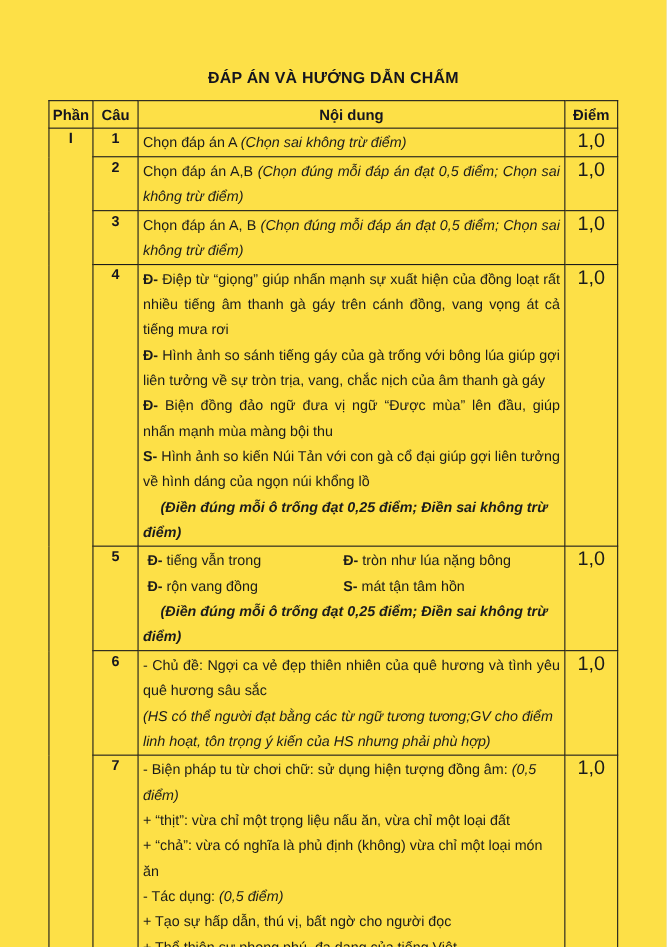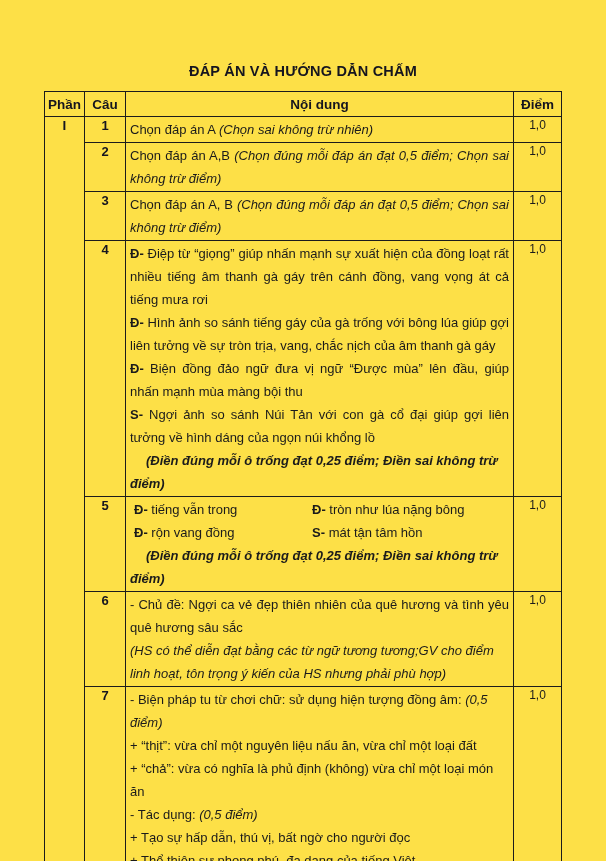--- a/index.html
+++ b/index.html
@@ -56,21 +56,21 @@
     padding-top:3px;
     font-size:13px;
     color:#15151f;
   }
   td.noidung{
     padding:1px 6px 2px 6px;
   }
   td.diem{
     text-align:center;
     vertical-align:middle;
-    font-size:12px;
+    font-size:18px;
   }
   .para{
     margin:0;
     line-height:23px;
     min-height:23px;
   }
   .para.justify{ text-align:justify; }
   .para.pair{ display:flex; padding-left:4px; }
   .pair-left{ width:178px; flex:none; }
   .pair-right{ flex:1; }
@@ -99,21 +99,21 @@
         <th>Câu</th>
         <th>Nội dung</th>
         <th>Điểm</th>
       </tr>
     </thead>
     <tbody id="table-body">
         <tr>
           <td class="phan" rowspan="7">I</td>
           <td class="cau">1</td>
           <td class="noidung">
-            <div class="para"><span class="st-n">Chọn đáp án A </span><span class="st-i">(Chọn sai không trừ nhiên)</span></div>
+            <div class="para"><span class="st-n">Chọn đáp án A </span><span class="st-i">(Chọn sai không trừ điểm)</span></div>
           </td>
           <td class="diem">1,0</td>
         </tr>
         <tr>
           <td class="cau">2</td>
           <td class="noidung">
             <div class="para justify"><span class="st-n">Chọn đáp án A,B </span><span class="st-i">(Chọn đúng mỗi đáp án đạt 0,5 điểm; Chọn sai không trừ điểm)</span></div>
           </td>
           <td class="diem">1,0</td>
         </tr>
@@ -123,21 +123,21 @@
             <div class="para justify"><span class="st-n">Chọn đáp án A, B </span><span class="st-i">(Chọn đúng mỗi đáp án đạt 0,5 điểm; Chọn sai không trừ điểm)</span></div>
           </td>
           <td class="diem">1,0</td>
         </tr>
         <tr>
           <td class="cau">4</td>
           <td class="noidung">
             <div class="para justify"><span class="st-b">Đ- </span><span class="st-n">Điệp từ “giọng” giúp nhấn mạnh sự xuất hiện của đồng loạt rất nhiều tiếng âm thanh gà gáy trên cánh đồng, vang vọng át cả tiếng mưa rơi</span></div>
             <div class="para justify"><span class="st-b">Đ- </span><span class="st-n">Hình ảnh so sánh tiếng gáy của gà trống với bông lúa giúp gợi liên tưởng về sự tròn trịa, vang, chắc nịch của âm thanh gà gáy</span></div>
             <div class="para justify"><span class="st-b">Đ- </span><span class="st-n">Biện đồng đảo ngữ đưa vị ngữ “Được mùa” lên đầu, giúp nhấn mạnh mùa màng bội thu</span></div>
-            <div class="para justify"><span class="st-b">S- </span><span class="st-n">Ngợi ảnh so sánh Núi Tản với con gà cổ đại giúp gợi liên tưởng về hình dáng của ngọn núi khổng lồ</span></div>
+            <div class="para justify"><span class="st-b">S- </span><span class="st-n">Hình ảnh so kiến Núi Tản với con gà cổ đại giúp gợi liên tưởng về hình dáng của ngọn núi khổng lồ</span></div>
             <div class="para"><span class="st-bi">(Điền đúng mỗi ô trống đạt 0,25 điểm; Điền sai không trừ điểm)</span></div>
           </td>
           <td class="diem">1,0</td>
         </tr>
         <tr>
           <td class="cau">5</td>
           <td class="noidung">
             <div class="para pair">
               <span class="pair-left"><span class="st-b">Đ- </span><span class="st-n">tiếng vẫn trong</span></span>
               <span class="pair-right"><span class="st-b">Đ- </span><span class="st-n">tròn như lúa nặng bông</span></span>
@@ -147,29 +147,29 @@
               <span class="pair-right"><span class="st-b">S- </span><span class="st-n">mát tận tâm hồn</span></span>
             </div>
             <div class="para"><span class="st-bi">(Điền đúng mỗi ô trống đạt 0,25 điểm; Điền sai không trừ điểm)</span></div>
           </td>
           <td class="diem">1,0</td>
         </tr>
         <tr>
           <td class="cau">6</td>
           <td class="noidung">
             <div class="para justify"><span class="st-n">- Chủ đề: Ngợi ca vẻ đẹp thiên nhiên của quê hương và tình yêu quê hương sâu sắc</span></div>
-            <div class="para"><span class="st-i">(HS có thể diễn đạt bằng các từ ngữ tương tương;GV cho điểm linh hoạt, tôn trọng ý kiến của HS nhưng phải phù hợp)</span></div>
+            <div class="para"><span class="st-i">(HS có thể người đạt bằng các từ ngữ tương tương;GV cho điểm linh hoạt, tôn trọng ý kiến của HS nhưng phải phù hợp)</span></div>
           </td>
           <td class="diem">1,0</td>
         </tr>
         <tr>
           <td class="cau">7</td>
           <td class="noidung">
             <div class="para"><span class="st-n">- Biện pháp tu từ chơi chữ: sử dụng hiện tượng đồng âm: </span><span class="st-i">(0,5 điểm)</span></div>
-            <div class="para"><span class="st-n">+ “thịt”: vừa chỉ một nguyên liệu nấu ăn, vừa chỉ một loại đất</span></div>
+            <div class="para"><span class="st-n">+ “thịt”: vừa chỉ một trọng liệu nấu ăn, vừa chỉ một loại đất</span></div>
             <div class="para"><span class="st-n">+ “chả”: vừa có nghĩa là phủ định (không) vừa chỉ một loại món ăn</span></div>
             <div class="para"><span class="st-n">- Tác dụng: </span><span class="st-i">(0,5 điểm)</span></div>
             <div class="para"><span class="st-n">+ Tạo sự hấp dẫn, thú vị, bất ngờ cho người đọc</span></div>
             <div class="para"><span class="st-n">+ Thể thiên sự phong phú, đa dạng của tiếng Việt</span></div>
           </td>
           <td class="diem">1,0</td>
         </tr>
       </tbody>
   </table>
 

